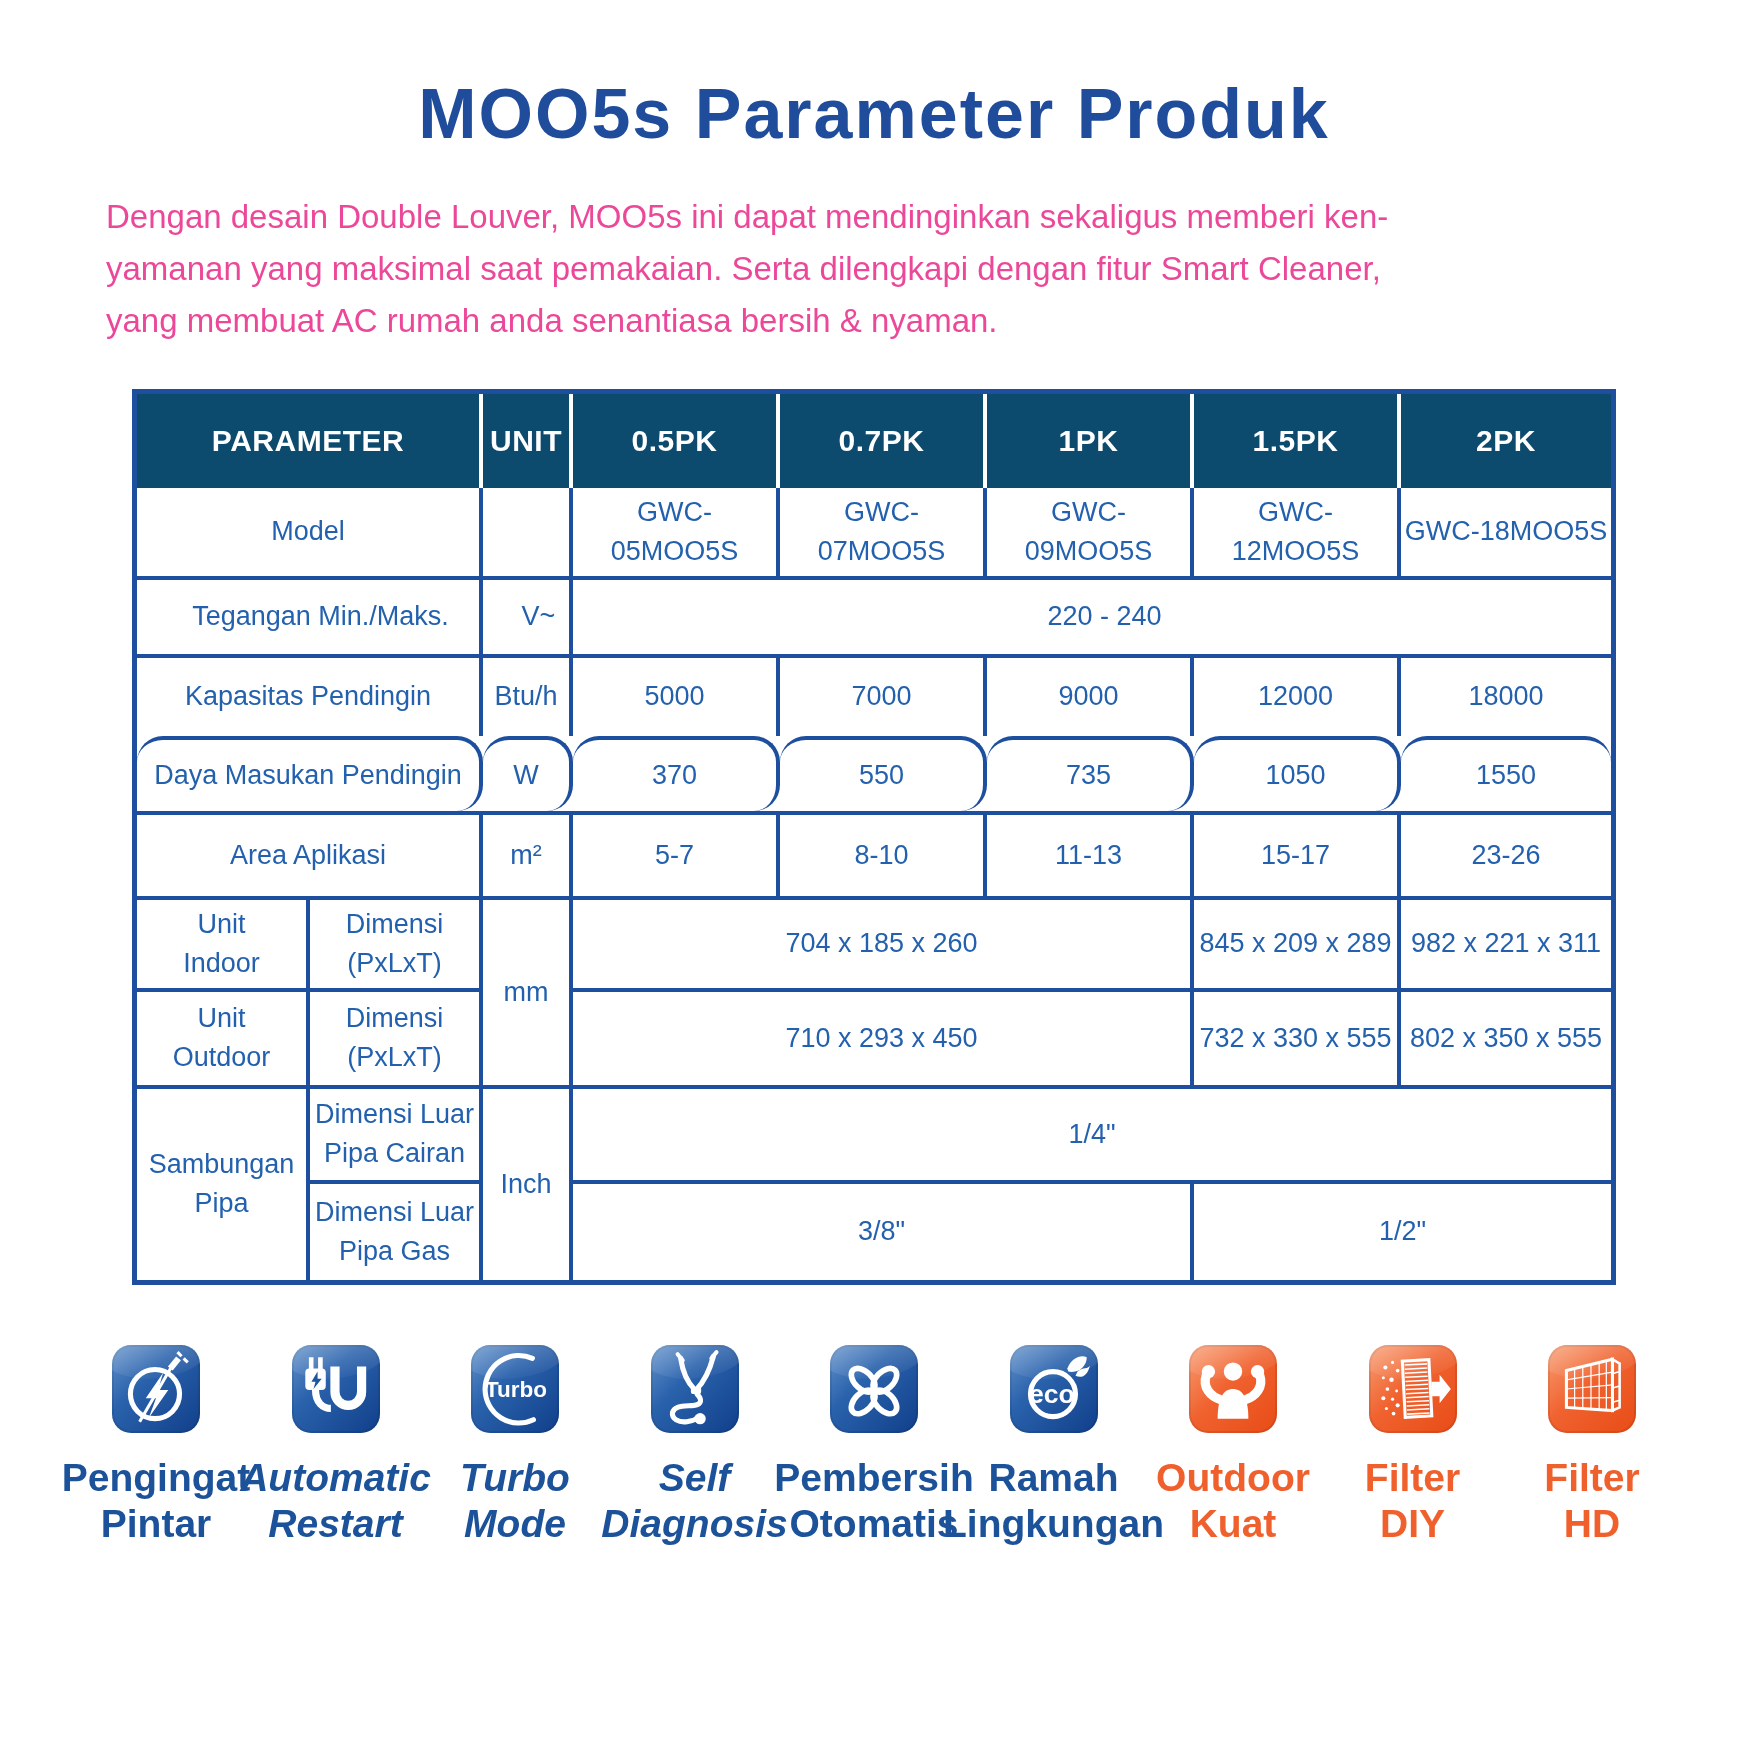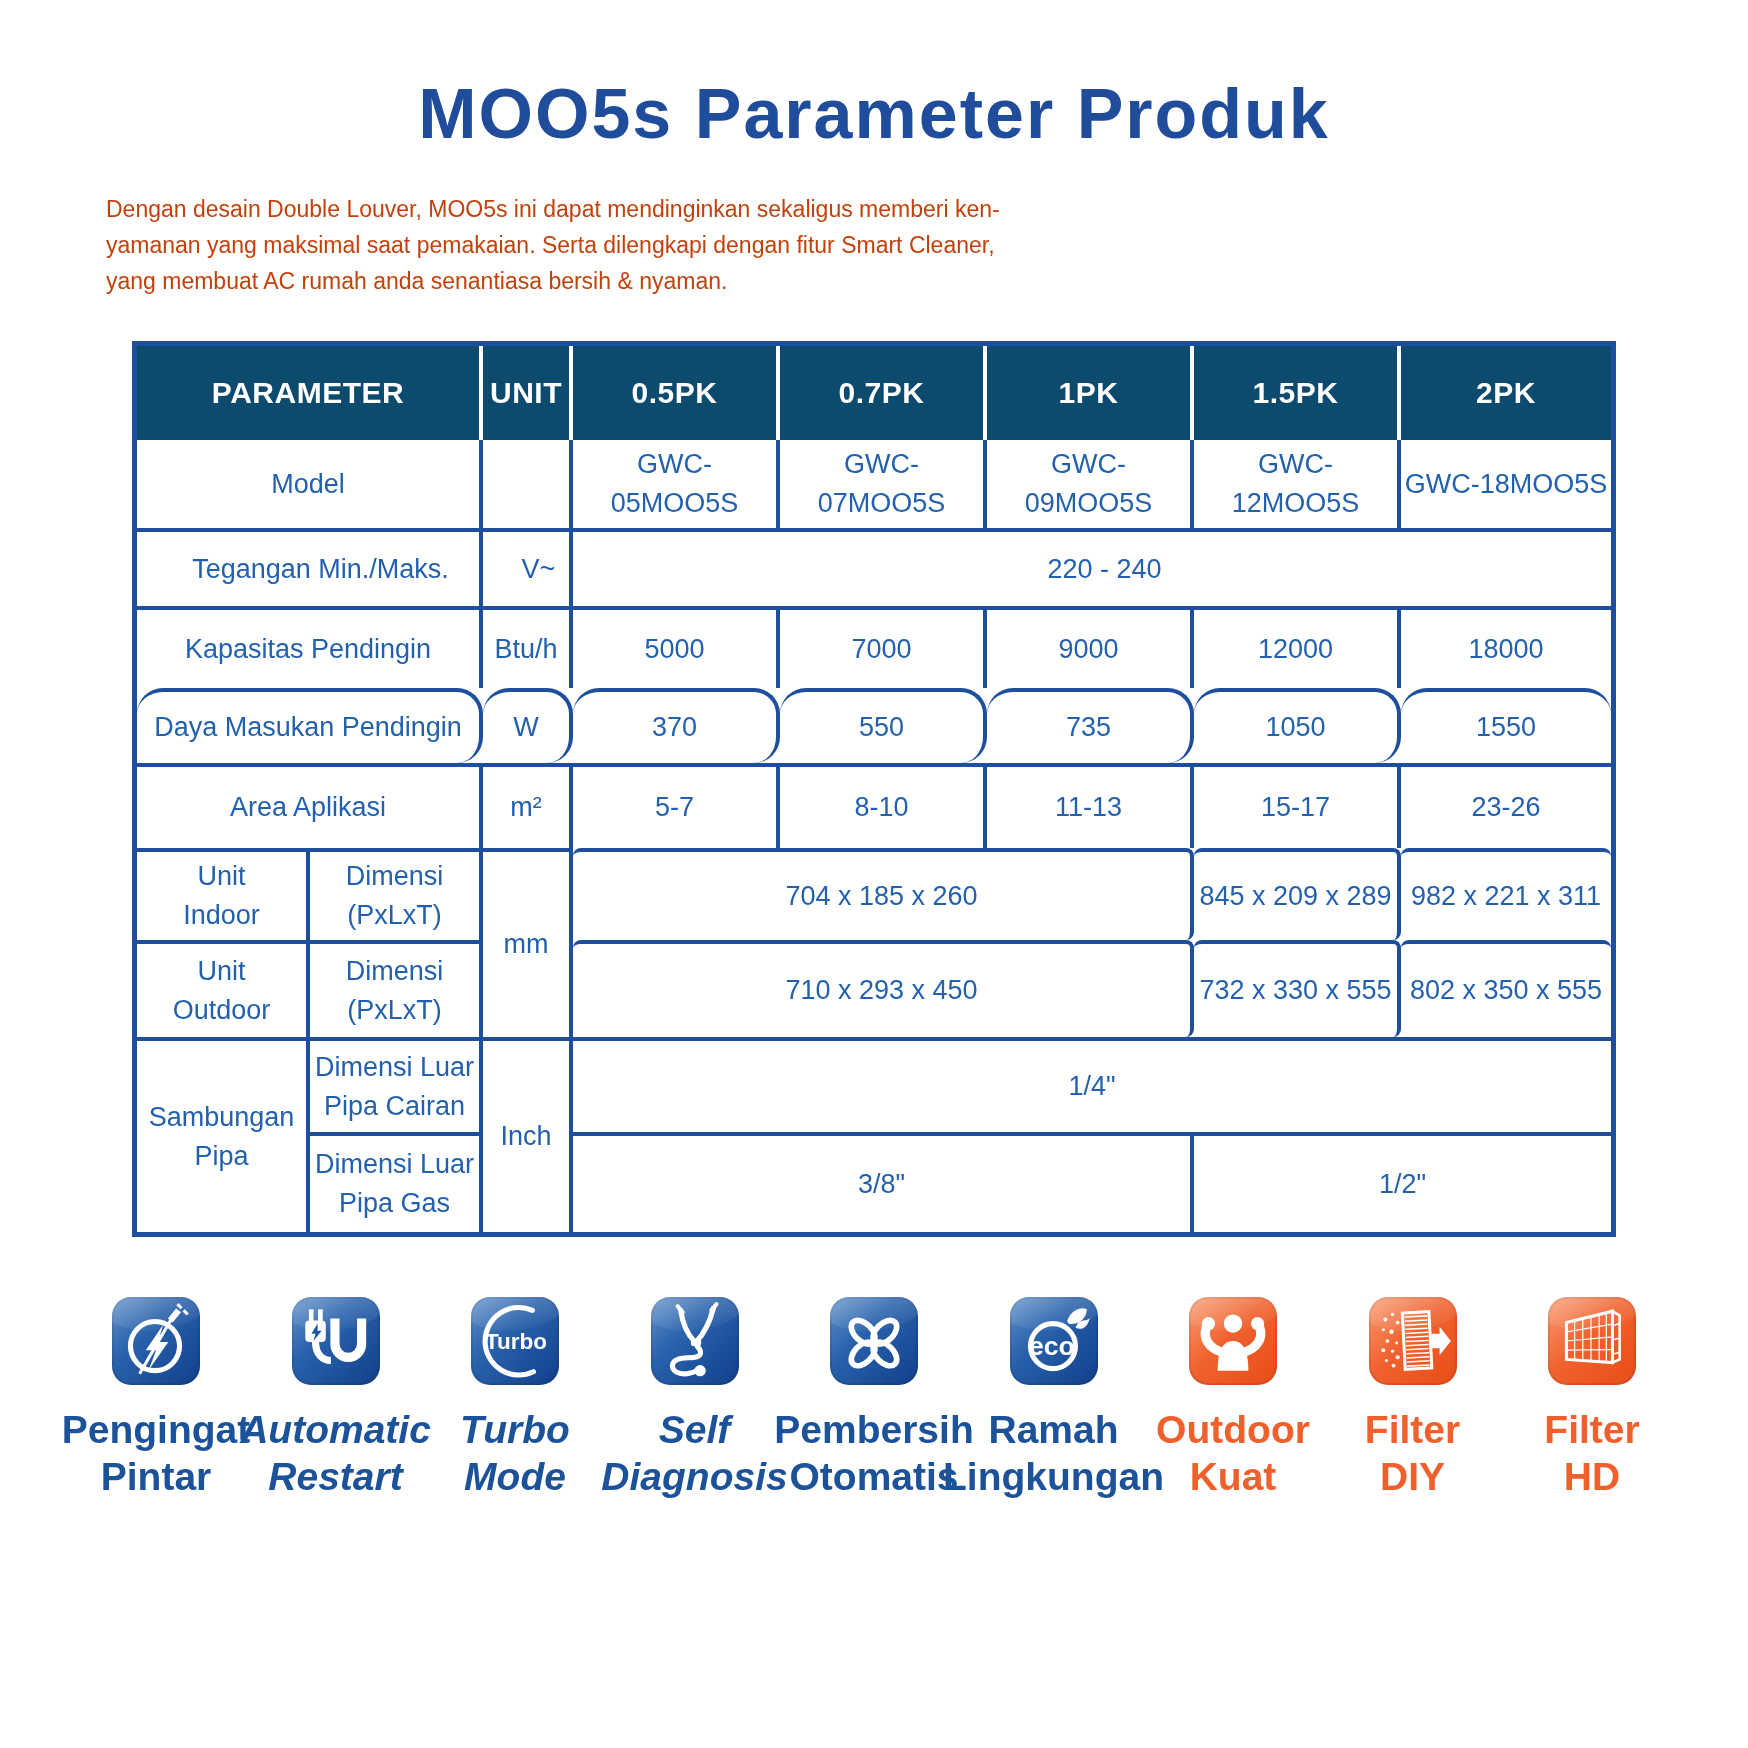--- a/index.html
+++ b/index.html
@@ -9,21 +9,21 @@
   }
   
   .page-title {
     margin:74px 0 0; text-align:center;
     font-size:70px; font-weight:bold; letter-spacing:2px;
     color:#204C9C; line-height:1.15;
   }
   
   .intro {
     margin:36px 100px 0 106px;
-    font-size:23px; line-height:1.58; color:#c2410c;
+    font-size:33px; line-height:1.58; color:#ec4899;
     white-space:pre-line;
   }
   
   .spec-table {
     margin:42px auto 0; width:1474px; table-layout:fixed;
     border:5px solid #1D4F9E; border-collapse:separate; border-spacing:0;
   }
   .spec-table td {
     border-right:4px solid #1D4F9E; border-top:4px solid #1D4F9E;
     color:#2361AE; font-size:27px; text-align:center; vertical-align:middle;
@@ -40,21 +40,21 @@
   .r-model td { height:88px; }
   .r-teg   td { height:74px;padding-left:28px; }
   .r-kap   td { height:78px; }
   .r-daya  td { height:71px;border-radius:26px; }
   .r-area  td { height:81px; }
   .r-in    td { height:88px; }
   .r-out   td { height:93px; }
   .r-cair  td { height:91px; }
   .r-gas   td { height:96px; }
   .model-val { padding:0 26px; }
-  .dim { font-size:26px;border-radius:8px; }
+  .dim { font-size:26px; }
   
   .features {
     margin:60px auto 0; width:1588px; display:flex; justify-content:space-between;
   }
   .feature { width:152px; display:flex; flex-direction:column; align-items:center; }
   .feature-icon {
     width:88px; height:88px; border-radius:19px; position:relative; overflow:hidden;
     box-shadow:inset 0 0 0 2px rgba(0,0,0,0.08);
   }
   .feature-icon.blue   { background:linear-gradient(135deg,#6493cb 0%,#2a62ac 38%,#113F8A 100%); }

